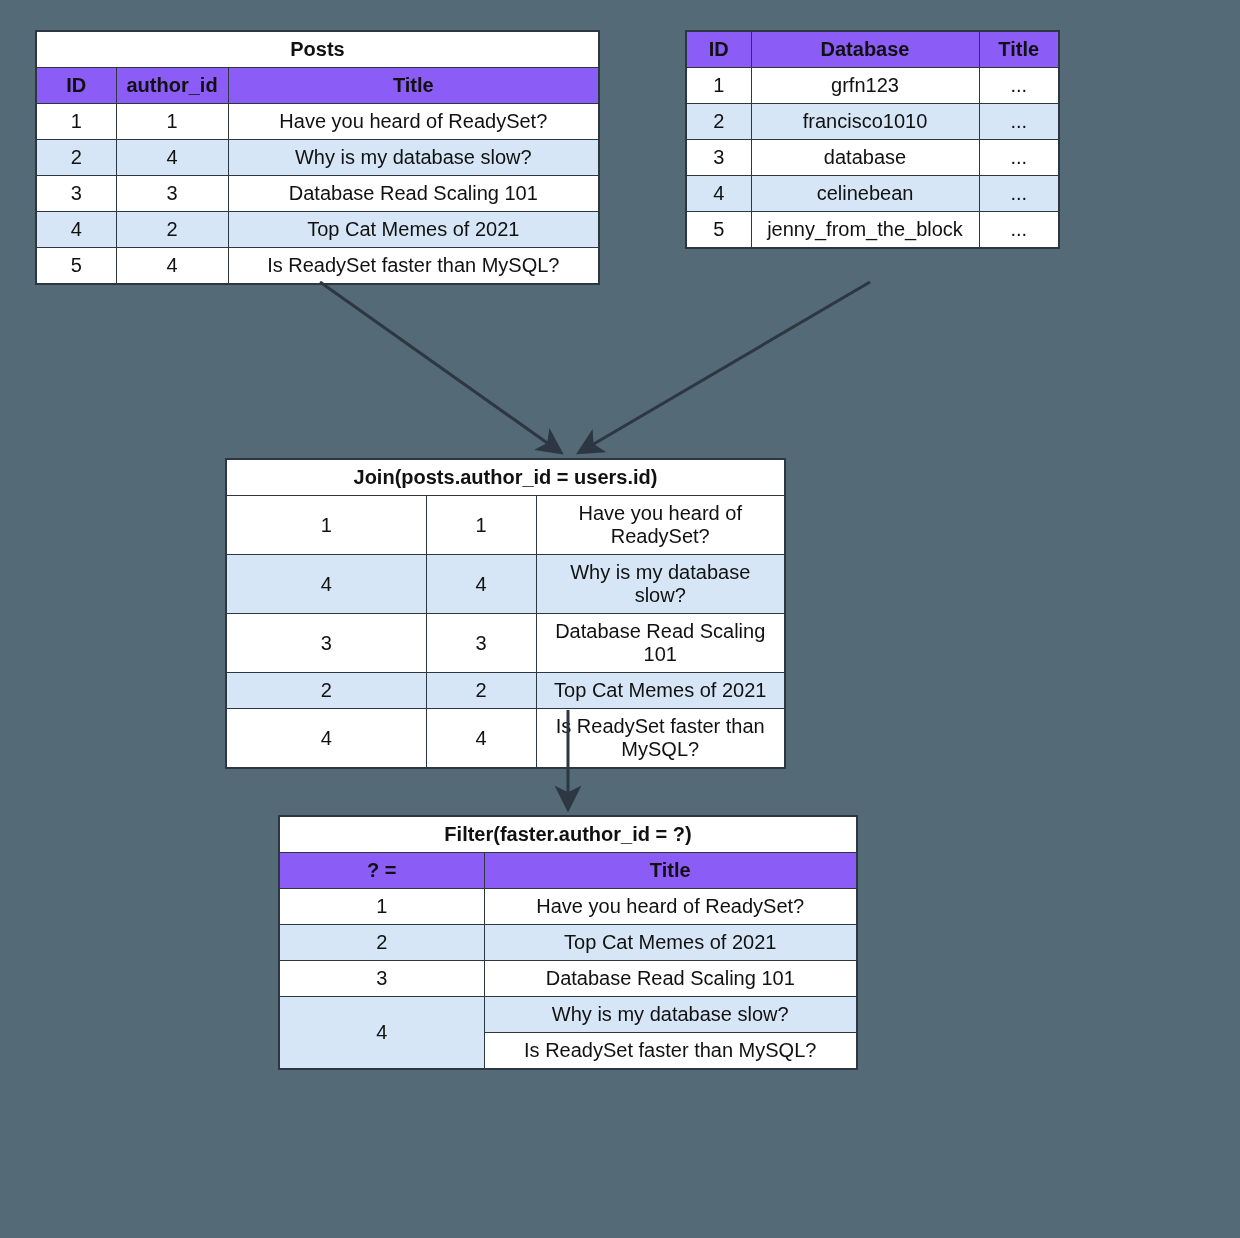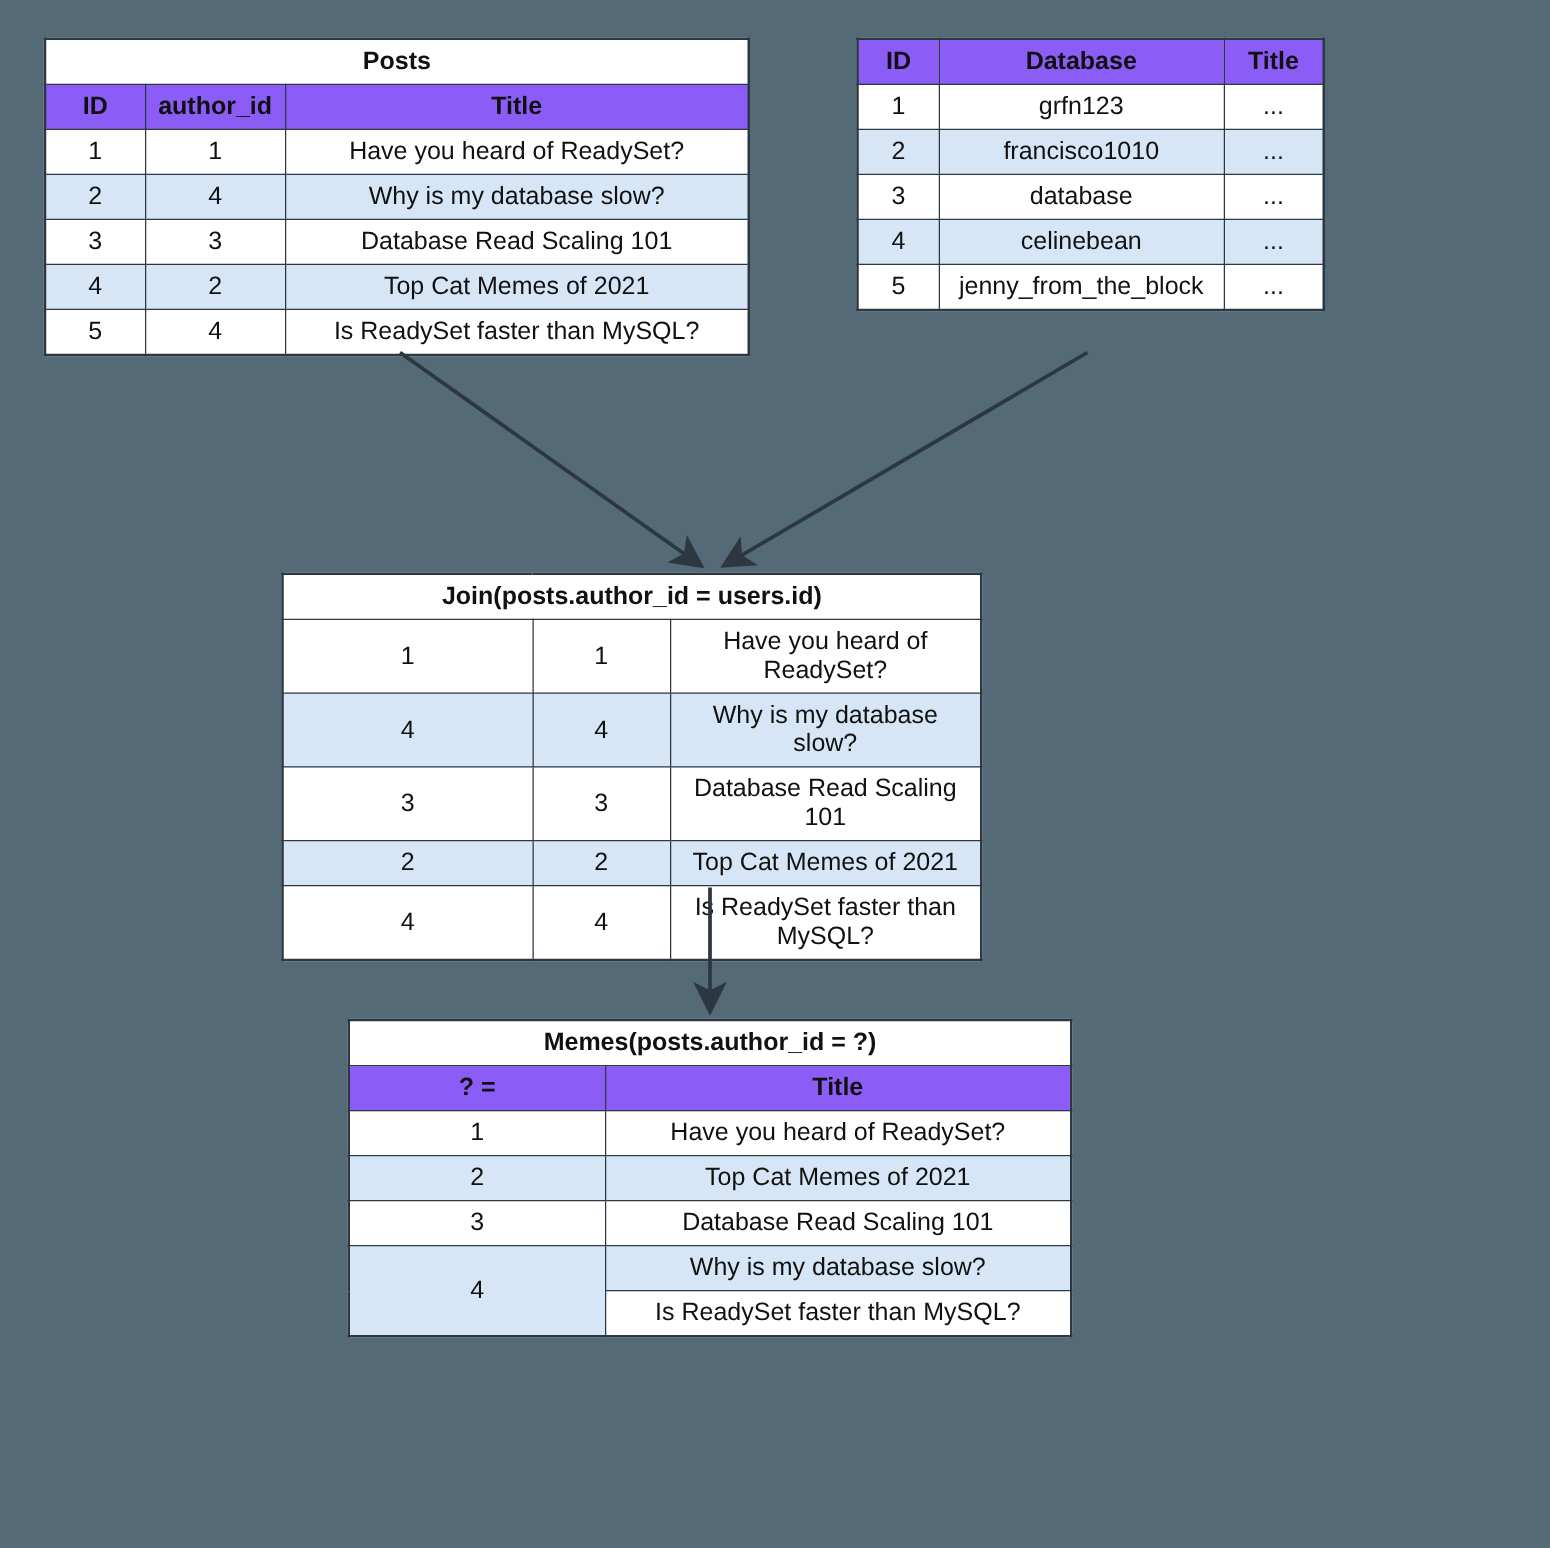--- a/index.html
+++ b/index.html
@@ -170,21 +170,21 @@
 </tbody>
   </table>
 
 <table class="tbl" style="left:278px; top:815px; width:580px;">
   <colgroup>
       <col style="width:205px">
       <col>
     </colgroup>
   <tbody>
       <tr class="title-row">
-        <td colspan="2">Memes(posts.author_id = ?)</td>
+        <td colspan="2">Filter(faster.author_id = ?)</td>
       </tr>
   <tr class="hdr">
     <td>? =</td>
     <td>Title</td>
   </tr>
   <tr class="odd">
         <td>1</td>
         <td>Have you heard of ReadySet?</td>
       </tr>
   <tr class="even">

